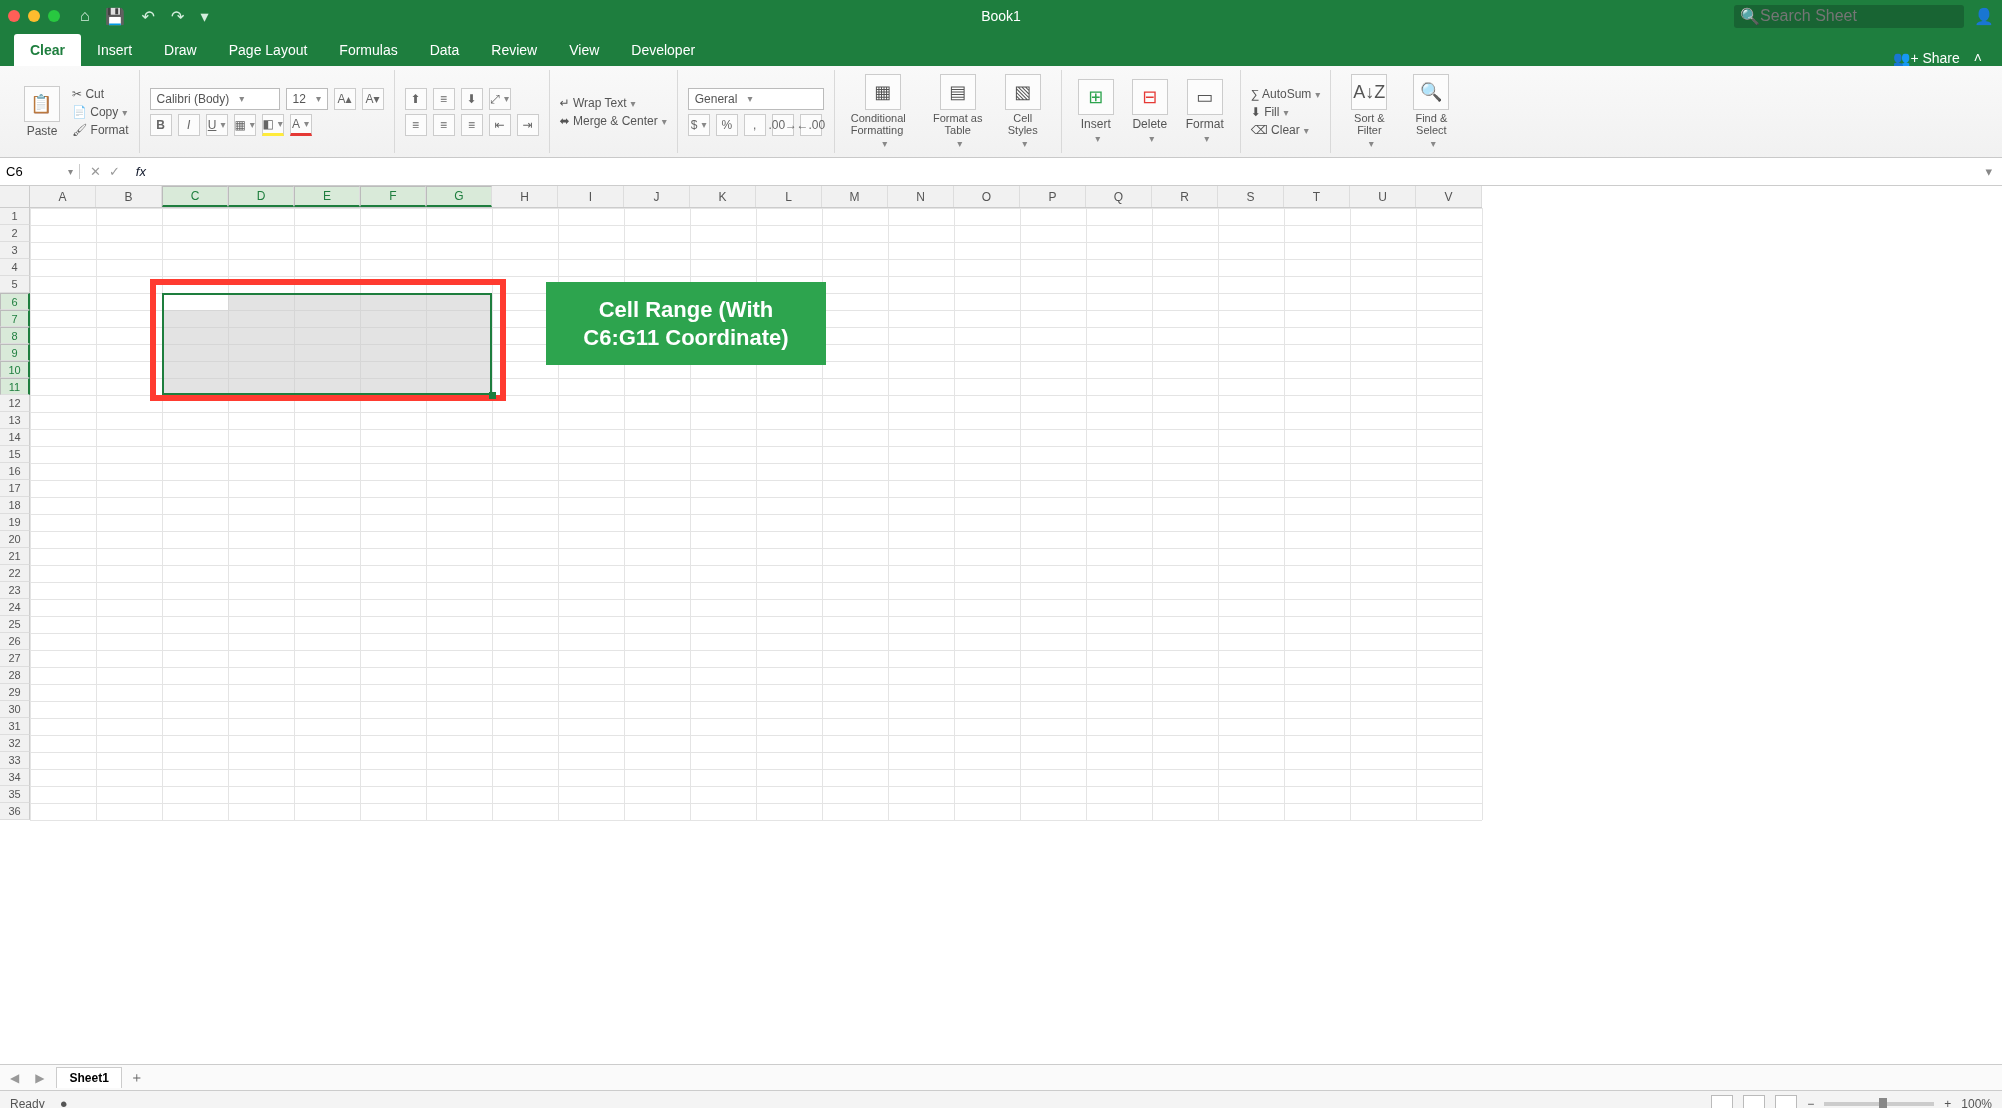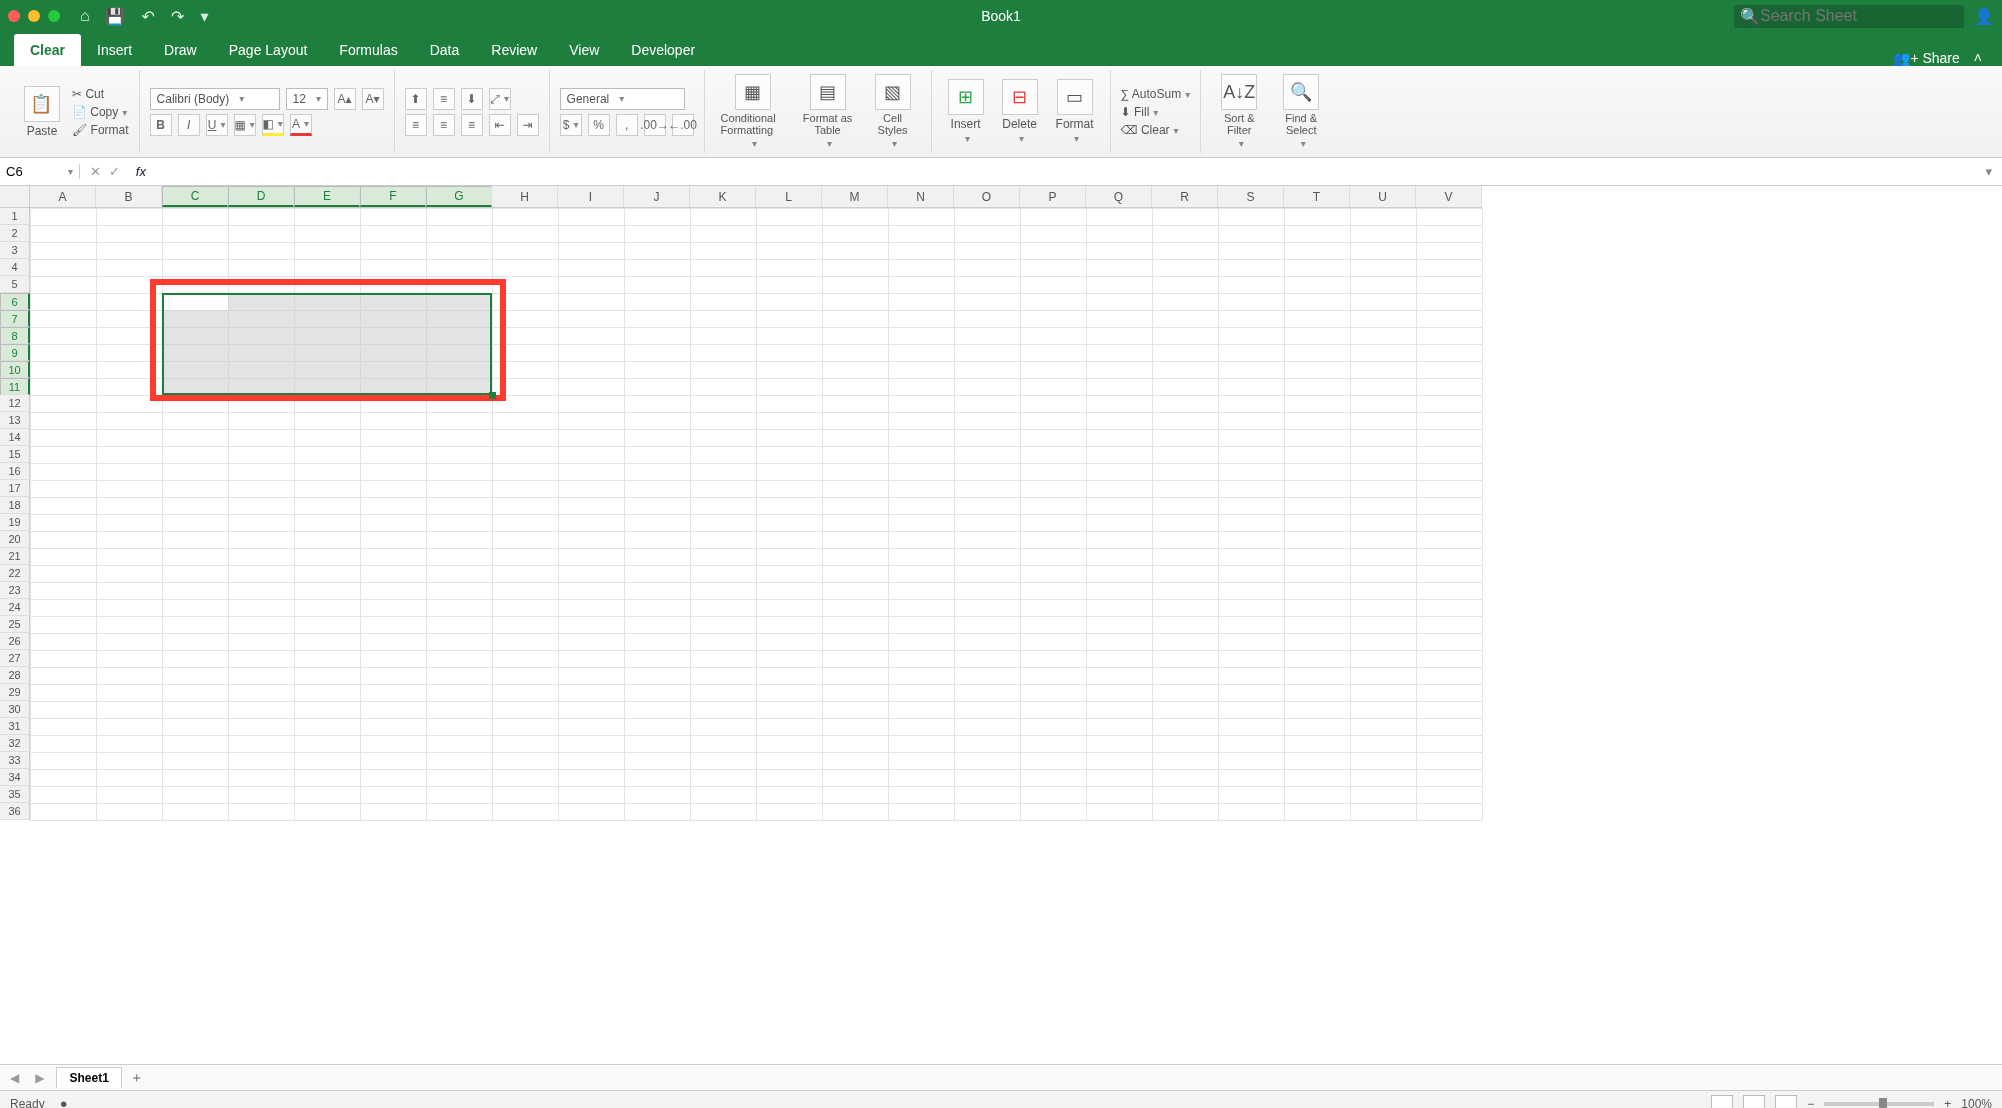--- a/index.html
+++ b/index.html
@@ -160,21 +160,25 @@
     </div>
     <div class="grow">
       <span class="iconbox">≡</span>
       <span class="iconbox">≡</span>
       <span class="iconbox">≡</span>
       <span class="iconbox">⇤</span>
       <span class="iconbox">⇥</span>
     </div>
   </div>
   <div class="group">
-    <span class="sel dd" style="width:125px">General</span>
+    <span class="dd">↵ <span>Wrap Text</span></span>
+    <span class="dd">⬌ <span>Merge &amp; Center</span></span>
+  </div>
+  <div class="group">
+    <span class="sel dd" style="width:136px">General</span>
     <div class="grow">
       <span class="iconbox dd">$</span>
       <span class="iconbox">%</span>
       <span class="iconbox">,</span>
       <span class="iconbox">.00→</span>
       <span class="iconbox">←.00</span>
     </div>
   </div>
   <div class="group">
     <div class="grow">
@@ -368,20 +372,21 @@
         <div class="gridlines-h" style="top: 595px; left: 0px; height: 1px; width: 1452px;"></div>
         <div class="gridlines-h" style="top: 612px; left: 0px; height: 1px; width: 1452px;"></div>
       </div>
 
     <div class="redbox" style="left:120px;top:71px;width:356px;height:122px"></div>
 
     <div class="greensel" style="left:132px;top:85px;width:330px;height:102px"></div>
     <div class="activewhite" style="left:134px;top:87px;width:64px;height:15px"></div>
     <div class="handle" style="left:459px;top:184px"></div>
 
+    <div class="callout" style="left:516px;top:74px;width:280px"><span>Cell Range (With C6:G11 Coordinate)</span></div>
   </div>
 </div>
 
 <div class="sheetbar">
   <span class="nav">◀</span>
   <span class="nav">▶</span>
   <span class="sheet-tab">Sheet1</span>
   <span class="addsheet">＋</span>
 </div>
 

